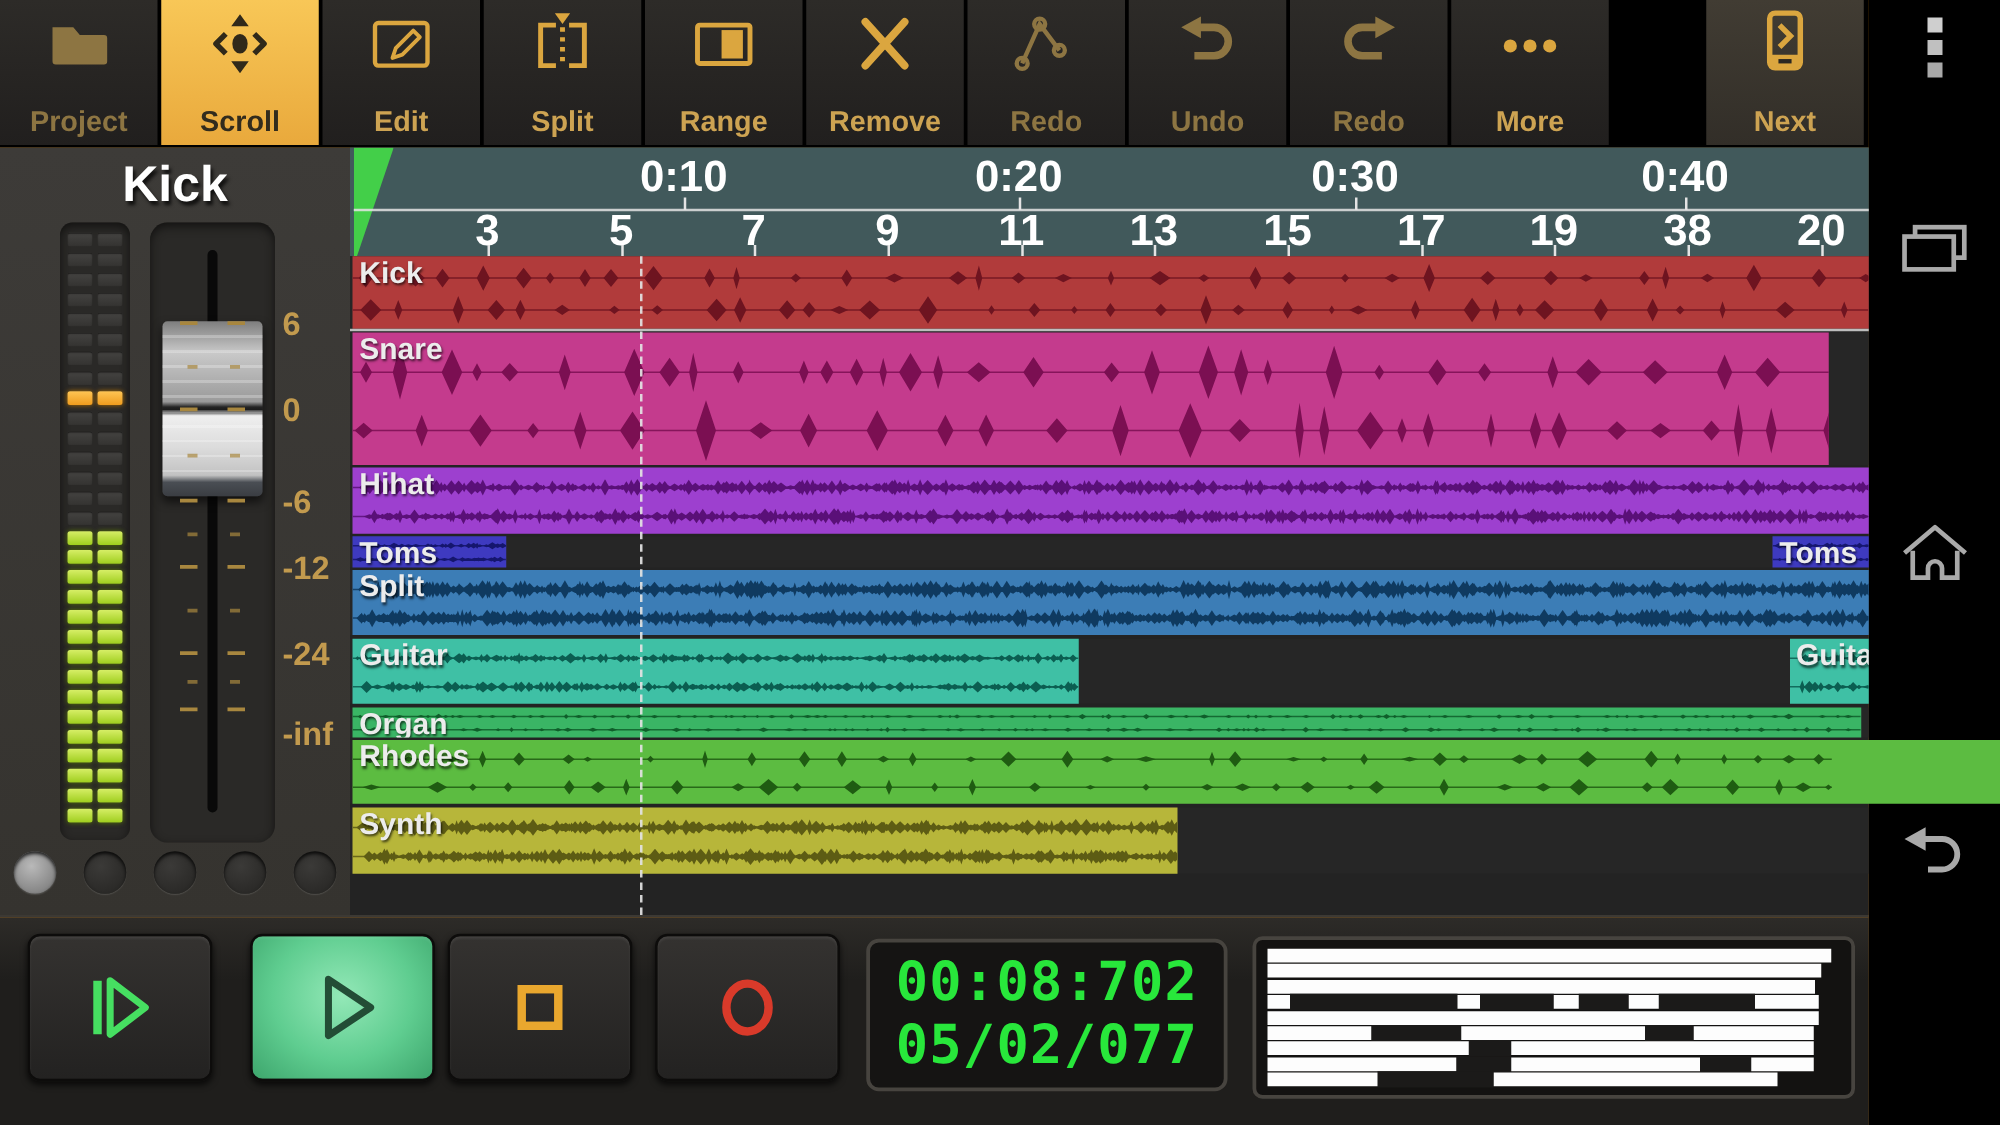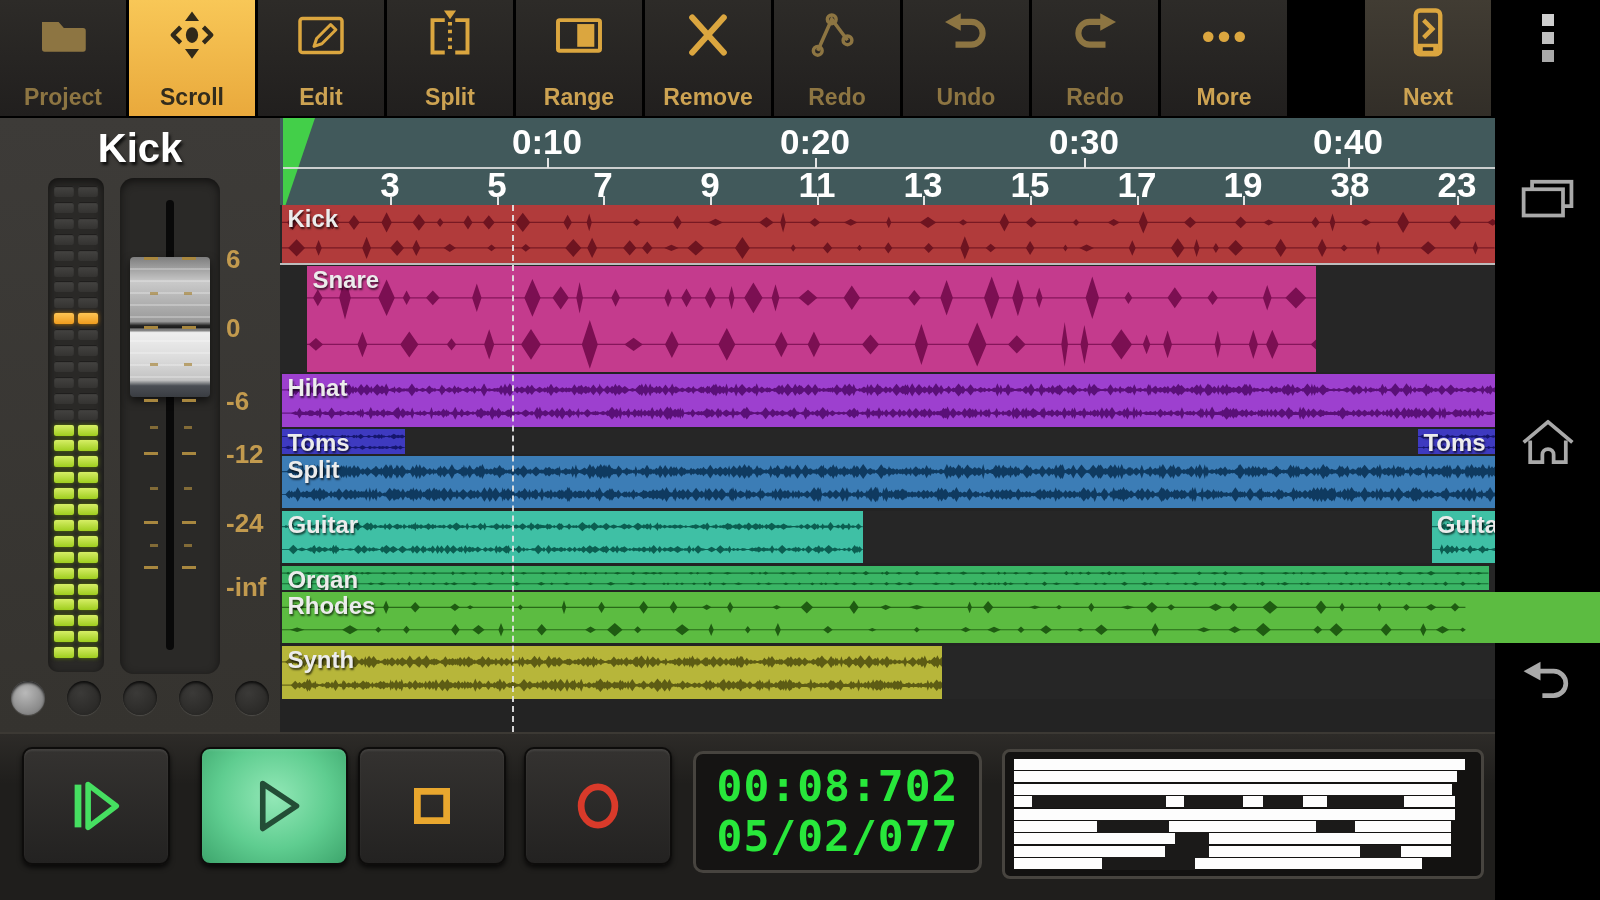--- a/index.html
+++ b/index.html
@@ -386,35 +386,35 @@
         <span class="rbar" style="left: 643px;">13</span>
         <div class="rtick" style="left: 643px; top: 78px; height: 9px;"></div>
         <span class="rbar" style="left: 750px;">15</span>
         <div class="rtick" style="left: 750px; top: 78px; height: 9px;"></div>
         <span class="rbar" style="left: 857px;">17</span>
         <div class="rtick" style="left: 857px; top: 78px; height: 9px;"></div>
         <span class="rbar" style="left: 963px;">19</span>
         <div class="rtick" style="left: 963px; top: 78px; height: 9px;"></div>
         <span class="rbar" style="left: 1070px;">38</span>
         <div class="rtick" style="left: 1070px; top: 78px; height: 9px;"></div>
-        <span class="rbar" style="left: 1177px;">23</span>
+        <span class="rbar" style="left: 1177px;">20</span>
         <div class="rtick" style="left: 1177px; top: 78px; height: 9px;"></div>
       </div>
     <div id="trackrows">
         <div class="trow" style="top: 87px; height: 58px;">
           <div class="clip" style="left: 2.43px; width: 1212.57px; background: rgb(177, 59, 59);">
             <svg width="1212.57" height="58" style="position:absolute;left:0;top:0">
               <path d="M0 17.4 H1212.57 M0 42.92 H1212.57" stroke="#6e1420" stroke-width="1.2" opacity="0.85" fill="none"></path>
               <path d=" M5.1 17.4 L10.6 9.9 L16.1 17.4 L10.6 24.9 Z M42.9 17.4 L50.4 10.6 L57.9 17.4 L50.4 24.2 Z M66.5 17.4 L72.0 9.9 L77.6 17.4 L72.0 24.9 Z M99.4 17.4 L104.6 7.3 L109.8 17.4 L104.6 27.5 Z M130.5 17.4 L136.9 9.1 L143.3 17.4 L136.9 25.7 Z M154.7 17.4 L158.1 12.9 L161.5 17.4 L158.1 21.9 Z M181.4 17.4 L186.0 10.2 L190.5 17.4 L186.0 24.6 Z M200.8 17.4 L206.8 10.2 L212.7 17.4 L206.8 24.6 Z M233.3 17.4 L240.8 7.7 L248.2 17.4 L240.8 27.1 Z M281.4 17.4 L285.6 9.8 L289.9 17.4 L285.6 25.0 Z M304.6 17.4 L307.2 8.5 L309.8 17.4 L307.2 26.3 Z M350.5 17.4 L354.6 13.8 L358.7 17.4 L354.6 21.0 Z M391.0 17.4 L395.4 10.5 L399.8 17.4 L395.4 24.3 Z M426.1 17.4 L433.5 13.8 L441.0 17.4 L433.5 21.0 Z M477.1 17.4 L484.4 12.0 L491.7 17.4 L484.4 22.8 Z M498.3 17.4 L501.1 7.3 L503.8 17.4 L501.1 27.5 Z M527.3 17.4 L532.8 13.0 L538.3 17.4 L532.8 21.8 Z M561.9 17.4 L568.7 14.1 L575.5 17.4 L568.7 20.7 Z M604.2 17.4 L606.8 11.5 L609.3 17.4 L606.8 23.3 Z M637.7 17.4 L646.0 11.7 L654.3 17.4 L646.0 23.1 Z M676.7 17.4 L681.1 14.3 L685.6 17.4 L681.1 20.5 Z M717.5 17.4 L722.4 8.3 L727.2 17.4 L722.4 26.5 Z M743.6 17.4 L749.3 12.3 L755.0 17.4 L749.3 22.5 Z M790.8 17.4 L794.1 13.9 L797.3 17.4 L794.1 20.9 Z M825.6 17.4 L831.7 13.9 L837.8 17.4 L831.7 20.9 Z M856.7 17.4 L861.3 6.2 L865.9 17.4 L861.3 28.6 Z M902.0 17.4 L908.2 11.8 L914.3 17.4 L908.2 23.0 Z M952.8 17.4 L958.7 11.6 L964.6 17.4 L958.7 23.2 Z M981.3 17.4 L986.7 14.4 L992.2 17.4 L986.7 20.4 Z M1029.3 17.4 L1033.5 11.8 L1037.6 17.4 L1033.5 23.0 Z M1047.7 17.4 L1050.5 8.4 L1053.3 17.4 L1050.5 26.4 Z M1078.5 17.4 L1083.9 14.0 L1089.3 17.4 L1083.9 20.8 Z M1115.0 17.4 L1121.1 6.8 L1127.2 17.4 L1121.1 28.0 Z M1167.3 17.4 L1173.2 10.0 L1179.1 17.4 L1173.2 24.8 Z M1205.3 17.4 L1210.6 14.1 L1215.9 17.4 L1210.6 20.7 Z M6.2 42.9 L14.6 34.3 L23.0 42.9 L14.6 51.5 Z M33.5 42.9 L36.6 35.0 L39.8 42.9 L36.6 50.8 Z M80.2 42.9 L84.6 31.8 L89.0 42.9 L84.6 54.0 Z M108.1 42.9 L115.1 35.0 L122.0 42.9 L115.1 50.9 Z M130.3 42.9 L134.3 34.8 L138.3 42.9 L134.3 51.0 Z M161.6 42.9 L167.8 38.8 L173.9 42.9 L167.8 47.0 Z M205.3 42.9 L209.5 39.6 L213.7 42.9 L209.5 46.2 Z M239.2 42.9 L243.8 39.1 L248.4 42.9 L243.8 46.7 Z M283.3 42.9 L291.3 33.9 L299.3 42.9 L291.3 51.9 Z M305.2 42.9 L310.1 32.7 L315.1 42.9 L310.1 53.1 Z M341.1 42.9 L347.7 35.2 L354.3 42.9 L347.7 50.6 Z M360.0 42.9 L365.3 36.6 L370.6 42.9 L365.3 49.2 Z M382.2 42.9 L389.4 39.7 L396.6 42.9 L389.4 46.1 Z M405.4 42.9 L413.8 35.4 L422.1 42.9 L413.8 50.5 Z M453.0 42.9 L460.4 31.9 L467.8 42.9 L460.4 53.9 Z M508.6 42.9 L511.2 39.2 L513.8 42.9 L511.2 46.7 Z M540.8 42.9 L545.5 37.3 L550.2 42.9 L545.5 48.6 Z M574.9 42.9 L577.5 39.7 L580.1 42.9 L577.5 46.1 Z M602.4 42.9 L606.3 37.3 L610.3 42.9 L606.3 48.6 Z M641.9 42.9 L646.7 37.9 L651.5 42.9 L646.7 47.9 Z M678.3 42.9 L682.8 31.2 L687.4 42.9 L682.8 54.6 Z M703.7 42.9 L708.7 38.7 L713.8 42.9 L708.7 47.2 Z M743.9 42.9 L748.1 35.9 L752.4 42.9 L748.1 49.9 Z M781.1 42.9 L783.4 39.4 L785.7 42.9 L783.4 46.4 Z M797.3 42.9 L804.6 39.4 L811.9 42.9 L804.6 46.5 Z M846.8 42.9 L850.3 35.2 L853.7 42.9 L850.3 50.7 Z M888.9 42.9 L895.7 33.2 L902.5 42.9 L895.7 52.7 Z M911.8 42.9 L914.6 34.0 L917.5 42.9 L914.6 51.9 Z M930.9 42.9 L933.9 37.9 L936.9 42.9 L933.9 47.9 Z M946.0 42.9 L953.7 35.1 L961.4 42.9 L953.7 50.7 Z M992.9 42.9 L998.7 33.8 L1004.5 42.9 L998.7 52.0 Z M1035.5 42.9 L1040.1 33.7 L1044.7 42.9 L1040.1 52.1 Z M1058.5 42.9 L1062.1 39.4 L1065.6 42.9 L1062.1 46.5 Z M1093.7 42.9 L1096.0 35.9 L1098.4 42.9 L1096.0 50.0 Z M1138.6 42.9 L1146.1 36.3 L1153.7 42.9 L1146.1 49.5 Z M1190.7 42.9 L1193.4 36.2 L1196.0 42.9 L1193.4 49.6 Z" fill="#6e1420"></path>
             </svg>
             <span class="cliplabel">Kick</span>
           </div>
         </div>
         <div class="trow" style="top: 148px; height: 106px;">
-          <div class="clip" style="left: 2.43px; width: 1009px; background: rgb(196, 59, 141); margin-left: 25px;">
+          <div class="clip" style="left: 2.43px; width: 1181px; background: rgb(196, 59, 141);">
             <svg width="1212.57" height="106" style="position:absolute;left:0;top:0">
               <path d="M0 31.799999999999997 H1212.57 M0 78.44 H1212.57" stroke="#7b0f52" stroke-width="1.2" opacity="0.85" fill="none"></path>
               <path d=" M6.0 31.8 L10.8 23.4 L15.6 31.8 L10.8 40.2 Z M32.2 31.8 L38.0 10.0 L43.8 31.8 L38.0 53.6 Z M71.3 31.8 L79.6 13.6 L87.8 31.8 L79.6 50.0 Z M95.8 31.8 L99.6 24.6 L103.4 31.8 L99.6 39.0 Z M119.0 31.8 L125.8 24.4 L132.7 31.8 L125.8 39.2 Z M165.1 31.8 L169.8 17.5 L174.5 31.8 L169.8 46.1 Z M217.3 31.8 L225.4 12.9 L233.6 31.8 L225.4 50.7 Z M245.5 31.8 L253.7 20.2 L261.8 31.8 L253.7 43.4 Z M269.3 31.8 L272.6 16.1 L276.0 31.8 L272.6 47.5 Z M304.3 31.8 L308.6 22.9 L312.9 31.8 L308.6 40.7 Z M357.3 31.8 L361.1 22.4 L364.9 31.8 L361.1 41.2 Z M374.2 31.8 L379.5 22.4 L384.7 31.8 L379.5 41.2 Z M397.8 31.8 L403.3 21.0 L408.8 31.8 L403.3 42.6 Z M421.6 31.8 L424.6 20.1 L427.5 31.8 L424.6 43.5 Z M437.2 31.8 L446.4 16.4 L455.6 31.8 L446.4 47.2 Z M464.6 31.8 L468.5 18.2 L472.4 31.8 L468.5 45.4 Z M491.5 31.8 L501.0 23.8 L510.4 31.8 L501.0 39.8 Z M536.6 31.8 L544.8 19.6 L553.0 31.8 L544.8 44.0 Z M601.1 31.8 L607.3 23.9 L613.6 31.8 L607.3 39.7 Z M633.3 31.8 L639.6 14.1 L645.9 31.8 L639.6 49.5 Z M677.0 31.8 L684.7 10.4 L692.4 31.8 L684.7 53.2 Z M705.2 31.8 L710.9 13.3 L716.6 31.8 L710.9 50.3 Z M728.9 31.8 L732.2 21.6 L735.6 31.8 L732.2 42.0 Z M778.6 31.8 L785.3 10.5 L792.0 31.8 L785.3 53.1 Z M817.5 31.8 L821.4 25.7 L825.3 31.8 L821.4 37.9 Z M860.5 31.8 L867.8 21.3 L875.2 31.8 L867.8 42.3 Z M900.4 31.8 L905.6 24.5 L910.9 31.8 L905.6 39.1 Z M955.9 31.8 L960.2 19.0 L964.6 31.8 L960.2 44.6 Z M978.4 31.8 L988.9 21.2 L999.3 31.8 L988.9 42.4 Z M1032.2 31.8 L1042.1 22.2 L1052.1 31.8 L1042.1 41.4 Z M1091.5 31.8 L1097.7 17.6 L1103.8 31.8 L1097.7 46.0 Z M1122.0 31.8 L1132.1 20.1 L1142.2 31.8 L1132.1 43.5 Z M1194.7 31.8 L1201.8 21.2 L1208.9 31.8 L1201.8 42.4 Z M1.7 78.4 L8.9 72.1 L16.1 78.4 L8.9 84.7 Z M50.5 78.4 L55.4 65.7 L60.3 78.4 L55.4 91.2 Z M93.2 78.4 L102.3 65.5 L111.4 78.4 L102.3 91.4 Z M139.8 78.4 L144.5 72.3 L149.2 78.4 L144.5 84.6 Z M177.1 78.4 L182.2 63.3 L187.2 78.4 L182.2 93.5 Z M214.0 78.4 L224.0 63.1 L233.9 78.4 L224.0 93.8 Z M274.8 78.4 L282.8 54.1 L290.8 78.4 L282.8 102.8 Z M317.4 78.4 L326.6 71.8 L335.8 78.4 L326.6 85.1 Z M358.0 78.4 L364.9 64.9 L371.7 78.4 L364.9 91.9 Z M411.3 78.4 L419.8 62.1 L428.3 78.4 L419.8 94.8 Z M467.7 78.4 L474.3 65.7 L480.8 78.4 L474.3 91.2 Z M500.7 78.4 L506.9 65.6 L513.2 78.4 L506.9 91.3 Z M555.0 78.4 L563.5 68.5 L572.0 78.4 L563.5 88.4 Z M607.7 78.4 L614.4 58.0 L621.0 78.4 L614.4 98.9 Z M660.9 78.4 L670.2 56.5 L679.5 78.4 L670.2 100.4 Z M701.0 78.4 L709.8 69.2 L718.6 78.4 L709.8 87.6 Z M754.3 78.4 L757.7 56.1 L761.0 78.4 L757.7 100.8 Z M773.5 78.4 L777.4 58.9 L781.3 78.4 L777.4 98.0 Z M803.6 78.4 L814.3 63.3 L825.0 78.4 L814.3 93.5 Z M835.8 78.4 L839.6 68.6 L843.3 78.4 L839.6 88.3 Z M856.2 78.4 L860.6 64.6 L865.0 78.4 L860.6 92.2 Z M907.6 78.4 L910.8 64.8 L913.9 78.4 L910.8 92.1 Z M941.8 78.4 L946.3 63.8 L950.9 78.4 L946.3 93.1 Z M959.0 78.4 L965.3 63.8 L971.6 78.4 L965.3 93.0 Z M1003.7 78.4 L1011.6 71.0 L1019.5 78.4 L1011.6 85.9 Z M1038.2 78.4 L1046.4 72.3 L1054.7 78.4 L1046.4 84.6 Z M1080.2 78.4 L1087.2 70.3 L1094.2 78.4 L1087.2 86.6 Z M1105.1 78.4 L1108.7 57.2 L1112.3 78.4 L1108.7 99.7 Z M1130.7 78.4 L1135.0 60.2 L1139.3 78.4 L1135.0 96.7 Z M1176.7 78.4 L1183.1 57.5 L1189.5 78.4 L1183.1 99.4 Z M1200.5 78.4 L1210.4 72.3 L1220.3 78.4 L1210.4 84.5 Z" fill="#7b0f52"></path>
             </svg>
             <span class="cliplabel">Snare</span>
           </div>
         </div>
         <div class="trow" style="top: 256px; height: 53px;">
           <div class="clip" style="left: 2.43px; width: 1212.57px; background: rgb(157, 64, 207);">
             <svg width="1212.57" height="53" style="position:absolute;left:0;top:0">

